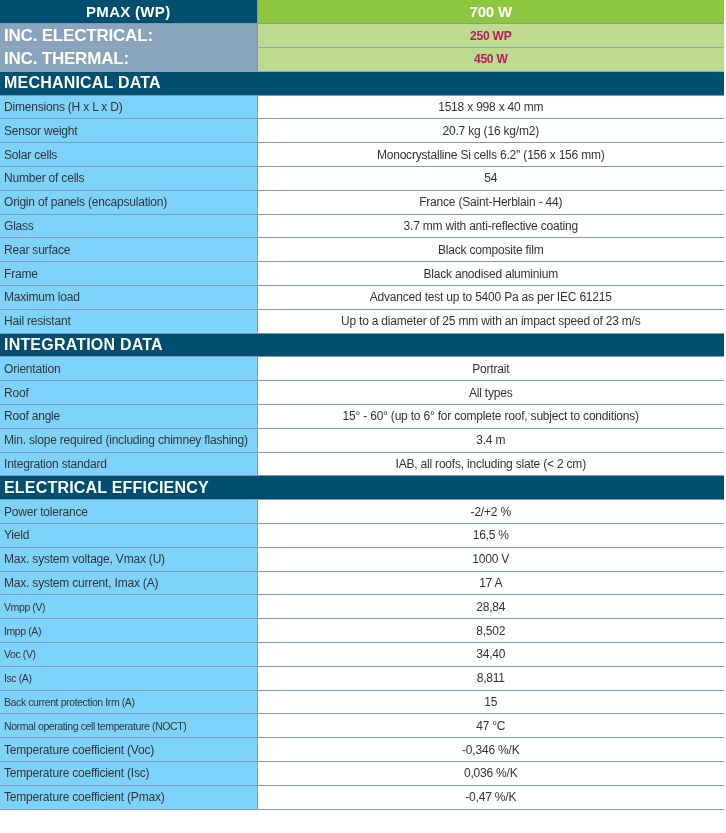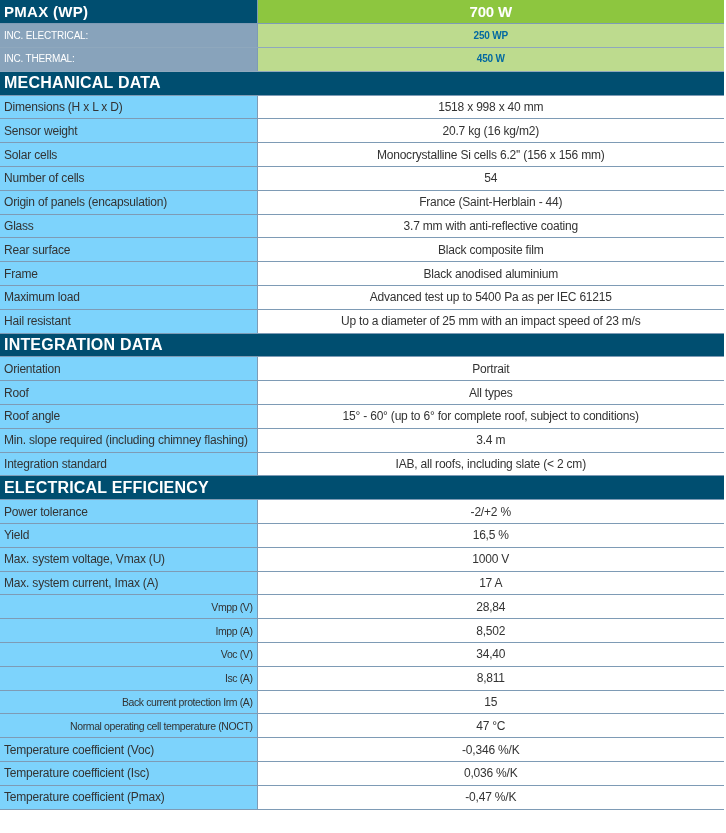--- a/index.html
+++ b/index.html
@@ -3,26 +3,26 @@
 <meta charset="utf-8">
 <style>
   html, body { margin: 0; padding: 0; background: #ffffff; }
   body { width: 726px; height: 833px; overflow: hidden; font-family: "Liberation Sans", sans-serif; }
   table { border-collapse: collapse; width: 724px; table-layout: fixed; }
   col.c1 { width: 257px; }
   col.c2 { width: 467px; }
   tr { height: 23.8px; }
   td { padding: 0 4px; font-size: 12px; color: #333333; border-bottom: 1px solid #7e9bb5; white-space: nowrap; overflow: hidden; line-height: 22px; }
   td.label { background: #7dd3fc; border-right: 1px solid #7e9bb5; letter-spacing: -0.2px; }
-  td.label.small { font-size: 10.5px; letter-spacing: -0.4px; text-align: right; }
+  td.label.small { font-size: 10.5px; letter-spacing: -0.4px; }
   td.value { background: #ffffff; text-align: center; letter-spacing: -0.2px; }
-  tr.pmax td.label { background: #004e70; color: #ffffff; font-weight: bold; font-size: 15px; text-align: left; letter-spacing: 0.3px; }
+  tr.pmax td.label { background: #004e70; color: #ffffff; font-weight: bold; font-size: 15px; text-align: center; letter-spacing: 0.3px; }
   tr.pmax td.value { background: #8dc63f; color: #ffffff; font-weight: bold; font-size: 15px; margin-top: 28px; }
-  tr.inc td.label { background: #88a3bb; color: #ffffff; font-weight: normal; font-size: 10px; }
-  tr.inc td.value { background: #bddb8e; color: #0369a1; font-weight: bold; font-size: 10px; }
+  tr.inc td.label { background: #88a3bb; color: #ffffff; font-weight: bold; font-size: 17px; }
+  tr.inc td.value { background: #bddb8e; color: #be185d; font-weight: bold; font-size: 12px; }
   tr.inc td { border-bottom: 1px solid #8fa8bd; }
   tr.section td { background: #004e70; color: #ffffff; font-weight: bold; font-size: 16px; letter-spacing: 0.2px; border-bottom: 1px solid #7e9bb5; }
 </style>
 </head>
 <body>
 
 <table>
   <colgroup>
       <col class="c1">
       <col class="c2">

